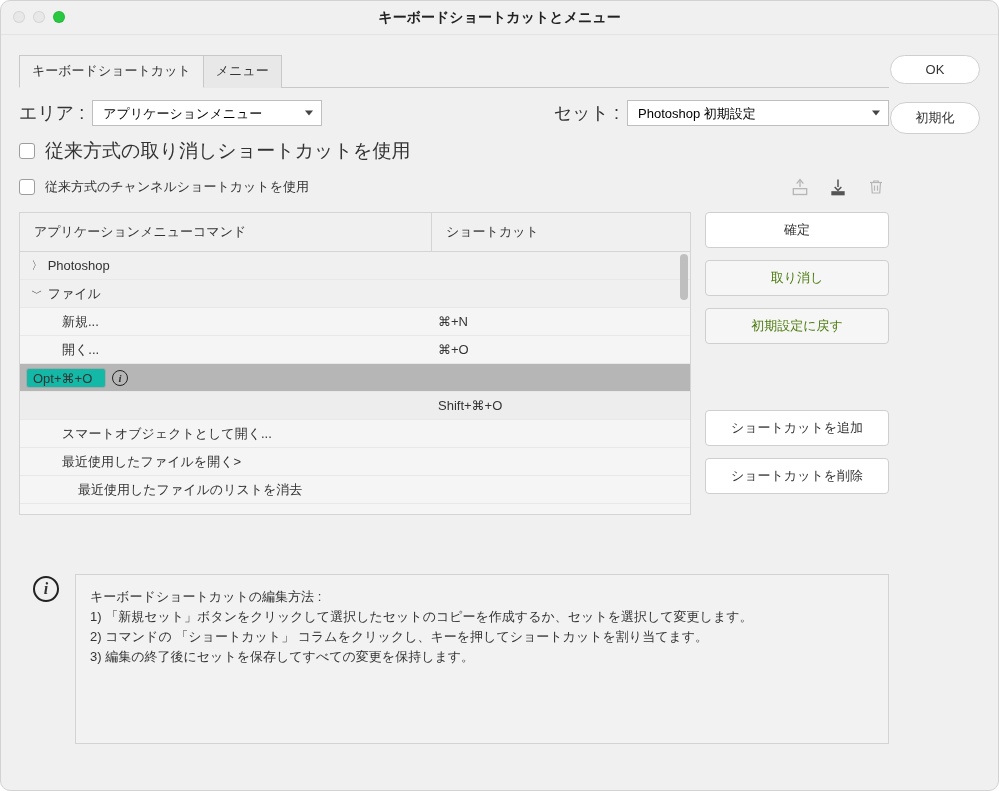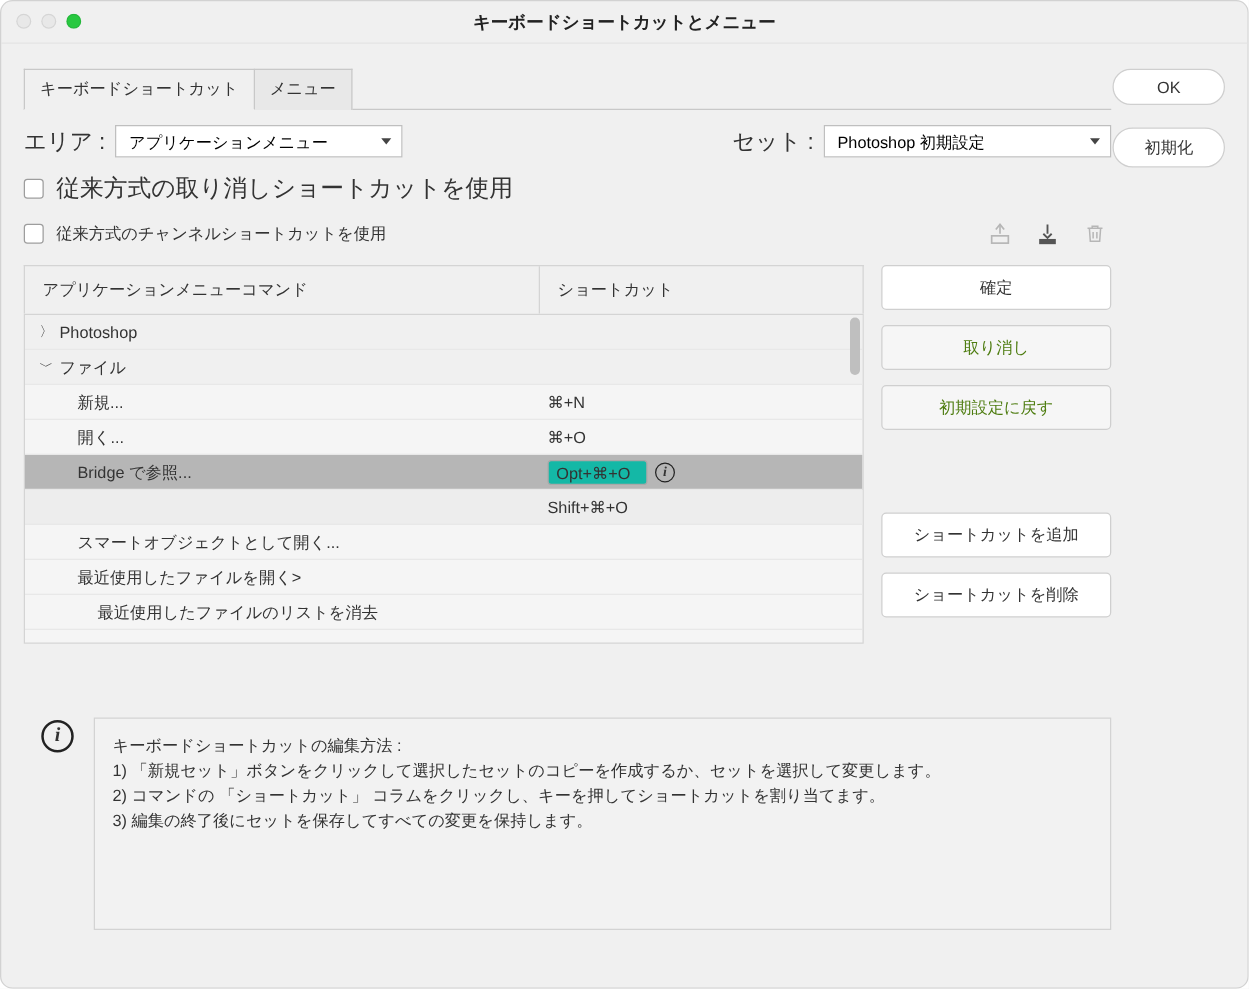--- a/index.html
+++ b/index.html
@@ -298,21 +298,21 @@
       <div class="row-controls">
         <label class="inline">エリア :</label>
         <span class="select-wrap">
           <select class="select" style="width:230px">
             <option>アプリケーションメニュー</option>
           </select>
         </span>
         <span class="spacer"></span>
         <label class="inline">セット :</label>
         <span class="select-wrap">
-          <select class="select" style="width:230px">
+          <select class="select" style="width:262px">
             <option>Photoshop 初期設定</option>
           </select>
         </span>
       </div>
 
       <div class="check-row">
         <div class="checkbox"></div>
         <span>従来方式の取り消しショートカットを使用</span>
       </div>
 
@@ -378,23 +378,20 @@
               <div class="trow item">
                 <div class="c1">
                     <span>開く...</span>
                   </div>
                 <div class="c2">
                     <span>⌘+O</span>
                   </div>
               </div>
 
               <div class="trow item selected">
-                <div class="c1">
-                    <span>Bridge で参照...</span>
-                  </div>
                 <div class="c2">
                   <span class="shortcut-input">
                       <span>Opt+⌘+O</span>
                     </span>
                   <span class="info-circ">i</span>
                 </div>
               </div>
 
               <div class="trow item" style="background:#ededed">
                 <div class="c1"></div>

